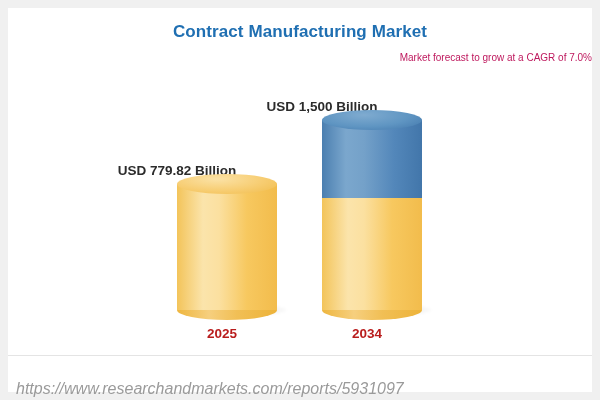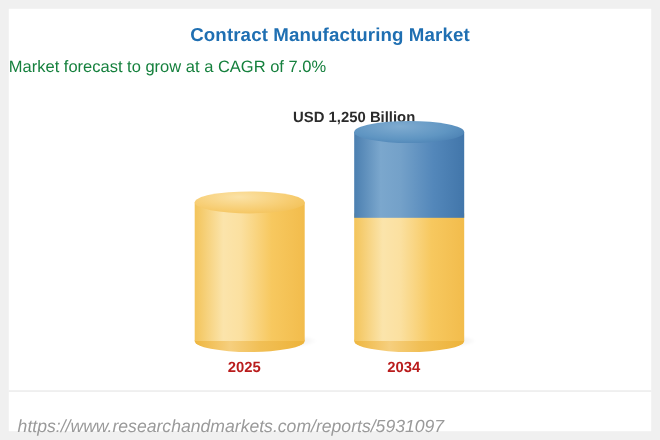--- a/index.html
+++ b/index.html
@@ -34,23 +34,23 @@
     font-size: 17px;
     font-weight: bold;
     color: #1f6fb2;
     letter-spacing: .1px;
   }
   .chart-subtitle {
     position: absolute;
     left: 0;
     top: 44px;
     width: 584px;
-    text-align: left;
-    font-size: 15px;
-    color: #15803d;
+    text-align: right;
+    font-size: 10px;
+    color: #be185d;
   }
 
   
   .plot {
     position: absolute;
     left: 0;
     top: 0;
     width: 584px;
     height: 348px;
   }
@@ -228,33 +228,34 @@
 <body>
 
 <div class="card">
 
   <div class="chart-title">Contract Manufacturing Market</div>
 
   <div class="chart-subtitle">Market forecast to grow at a CAGR of 7.0%</div>
 
   <div class="plot">
 
+    <div class="bar-value" style="left:49px; top:155px;">USD 779.82 Billion</div>
 
     <div class="bar-group" style="left:169px; bottom:46px; height:126px;">
       <div class="bar-shadow"></div>
       <div class="cyl fill-yellow" style="top:0; bottom:0;">
         <div class="cyl-bottom"></div>
         <div class="cyl-body"></div>
         <div class="cyl-top"></div>
       </div>
     </div>
 
     <div class="cat-label" style="left:144px; top:318px;">2025</div>
 
-    <div class="bar-value" style="left:194px; top:91px;">USD 1,250 Billion</div>
+    <div class="bar-value" style="left:194px; top:91px;">USD 1,500 Billion</div>
 
     <div class="bar-group" style="left:314px; bottom:46px; height:190px;">
       <div class="bar-shadow"></div>
 
       <div class="cyl fill-yellow" style="top:74px; bottom:0;">
         <div class="cyl-bottom"></div>
         <div class="cyl-body"></div>
       </div>
 
       <div class="cyl fill-blue" style="top:0; height:78px;">

